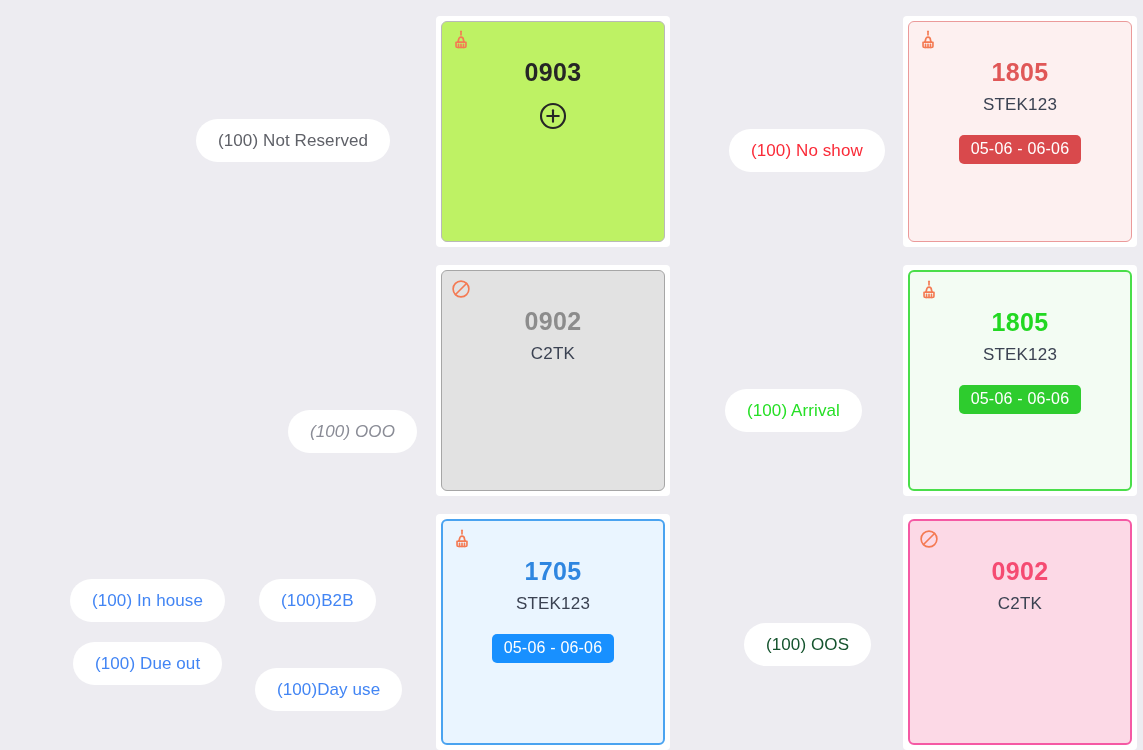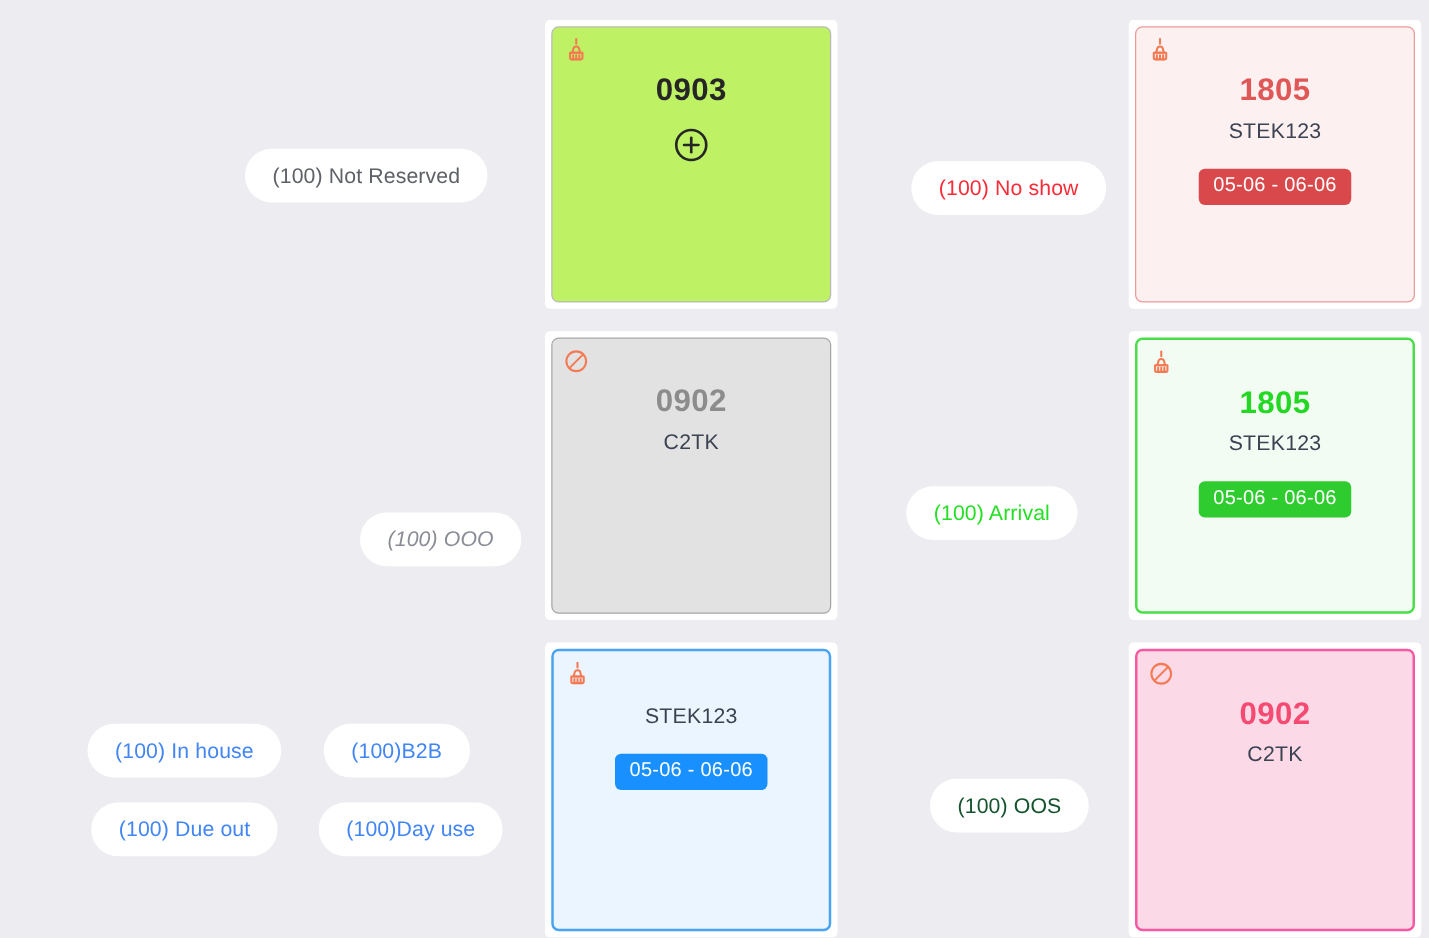--- a/index.html
+++ b/index.html
@@ -120,21 +120,21 @@
 <body>
 
 <div id="legend-layer">
     <div class="pill c-gray" style="left: 196px; top: 103px;">(100) Not Reserved</div>
     <div class="pill c-red" style="left: 729px; top: 113px;">(100) No show</div>
     <div class="pill c-muted" style="left: 288px; top: 394px; font-style: italic;">(100) OOO</div>
     <div class="pill c-green" style="left: 725px; top: 373px;">(100) Arrival</div>
     <div class="pill c-blue" style="left: 70px; top: 563px;">(100) In house</div>
     <div class="pill c-blue" style="left: 259px; top: 563px;">(100)B2B</div>
     <div class="pill c-blue" style="left: 73px; top: 626px;">(100) Due out</div>
-    <div class="pill c-blue" style="left: 255px; top: 626px;">(100)Day use</div>
+    <div class="pill c-blue" style="left: 255px; top: 652px;">(100)Day use</div>
     <div class="pill c-salmon" style="left: 744px; top: 607px;">(100) OOS</div>
   </div>
 <div id="cards-layer">
     <div class="card-wrap" style="left: 436px; top: 16px; width: 234px; height: 231px;">
       <div class="card v-plain">
         <span class="corner-icon"><svg viewBox="0 0 24 24" width="22" height="22" fill="none" stroke="#f47a53" stroke-width="1.8" stroke-linecap="round" stroke-linejoin="round">
             <path d="M12 2.5v4"></path>
             <path d="M9.3 12.2c0-2 1.2-3.3 2.7-3.3s2.7 1.3 2.7 3.3l.9 2.2H8.4z"></path>
             <path d="M6.6 14.4h10.8v4.4a1.4 1.4 0 0 1-1.4 1.4H8a1.4 1.4 0 0 1-1.4-1.4z"></path>
             <path d="M9.3 16.6v3.6M12 16.6v3.6M14.7 16.6v3.6"></path>
@@ -195,20 +195,21 @@
     </div>
     <div class="card-wrap" style="left: 436px; top: 514px; width: 234px; height: 236px;">
       <div class="card v-inhouse">
         <span class="corner-icon"><svg viewBox="0 0 24 24" width="22" height="22" fill="none" stroke="#f47a53" stroke-width="1.8" stroke-linecap="round" stroke-linejoin="round">
             <path d="M12 2.5v4"></path>
             <path d="M9.3 12.2c0-2 1.2-3.3 2.7-3.3s2.7 1.3 2.7 3.3l.9 2.2H8.4z"></path>
             <path d="M6.6 14.4h10.8v4.4a1.4 1.4 0 0 1-1.4 1.4H8a1.4 1.4 0 0 1-1.4-1.4z"></path>
             <path d="M9.3 16.6v3.6M12 16.6v3.6M14.7 16.6v3.6"></path>
           </svg></span>
         <div class="body">
+          <div class="room-no">1705</div>
           <div class="room-type">STEK123</div>
           <div><span class="date-badge">05-06 - 06-06</span></div>
         </div>
       </div>
     </div>
     <div class="card-wrap" style="left: 903px; top: 514px; width: 234px; height: 236px;">
       <div class="card v-oos">
         <span class="corner-icon"><svg viewBox="0 0 24 24" width="22" height="22" fill="none" stroke="#f47a53" stroke-width="1.8" stroke-linecap="round">
             <circle cx="12" cy="12" r="8.6"></circle>
             <line x1="6" y1="18" x2="18" y2="6"></line>

